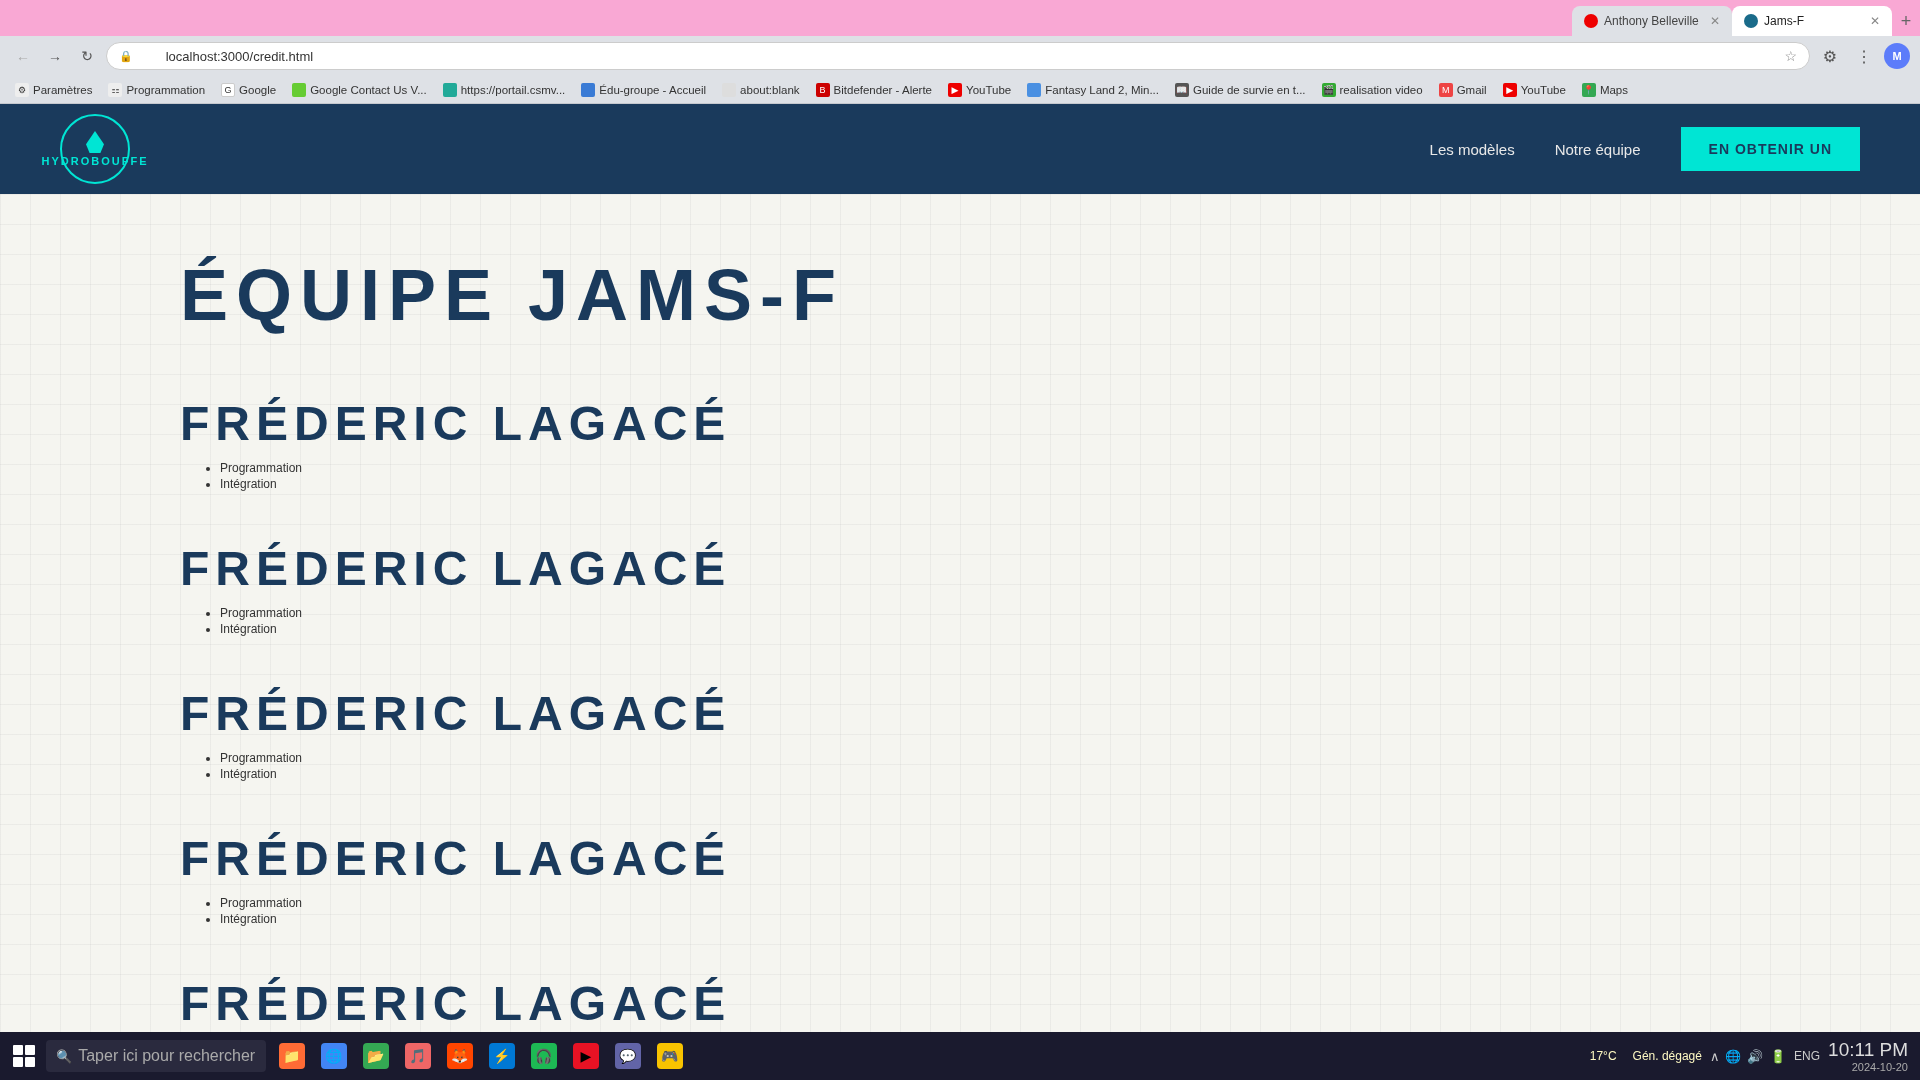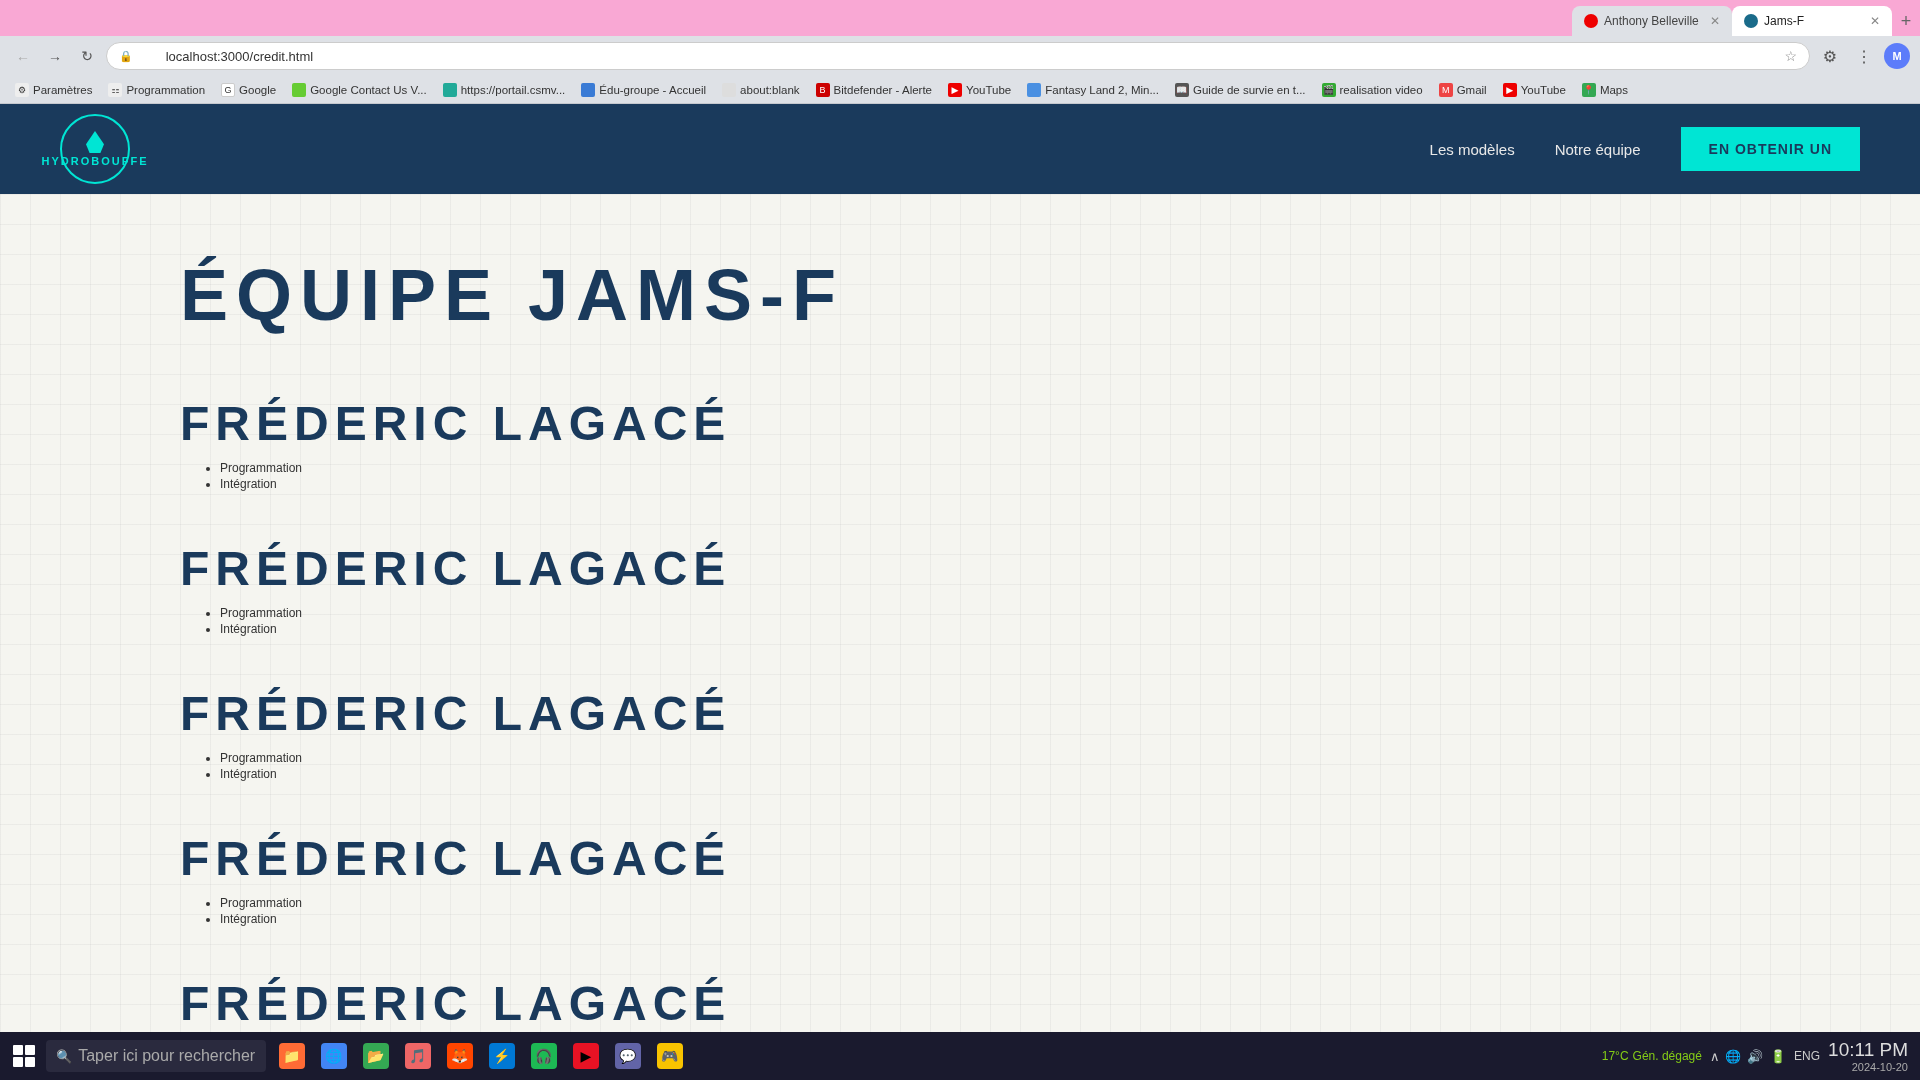--- a/index.html
+++ b/index.html
@@ -307,21 +307,21 @@
     .sys-tray {
       display: flex; align-items: center; gap: 6px;
     }
     .tray-icon { color: #ccc; font-size: 13px; cursor: pointer; }
     .datetime {
       text-align: right; color: #ddd;
     }
     .time { font-size: 19px; font-weight: 500; }
     .date { font-size: 11px; color: #aaa; }
     .lang-indicator { color: #ccc; font-size: 12px; }
-    .temp-weather { display: flex; align-items: flex-start; gap: 4px; color: #84cc16; font-size: 12px; }
+    .temp-weather { display: flex; align-items: flex-start; gap: 16px; color: #fef9c3; font-size: 12px; }
   </style>
 </head>
 <body>
 
 <div class="browser-chrome">
 
   <div class="tab-bar">
     <div class="tab">
       <div class="tab-favicon yt"></div>
       <span>Anthony Belleville</span>

